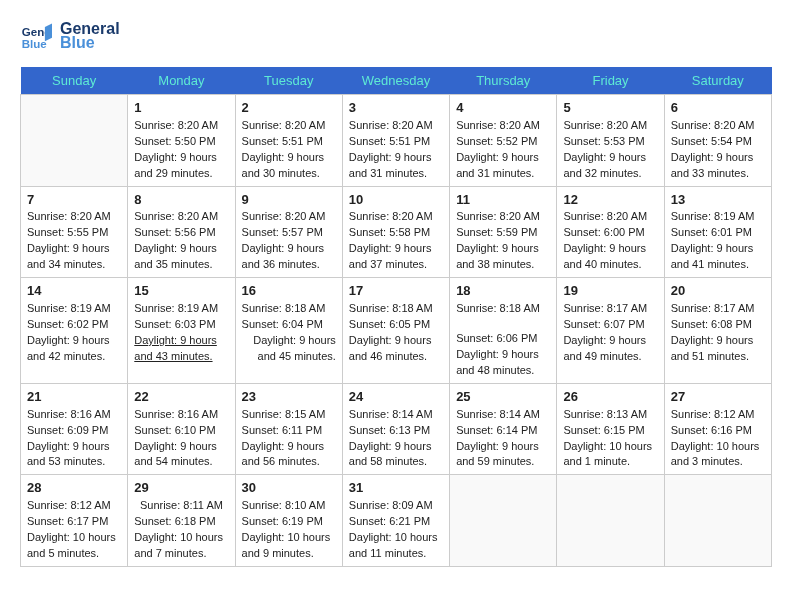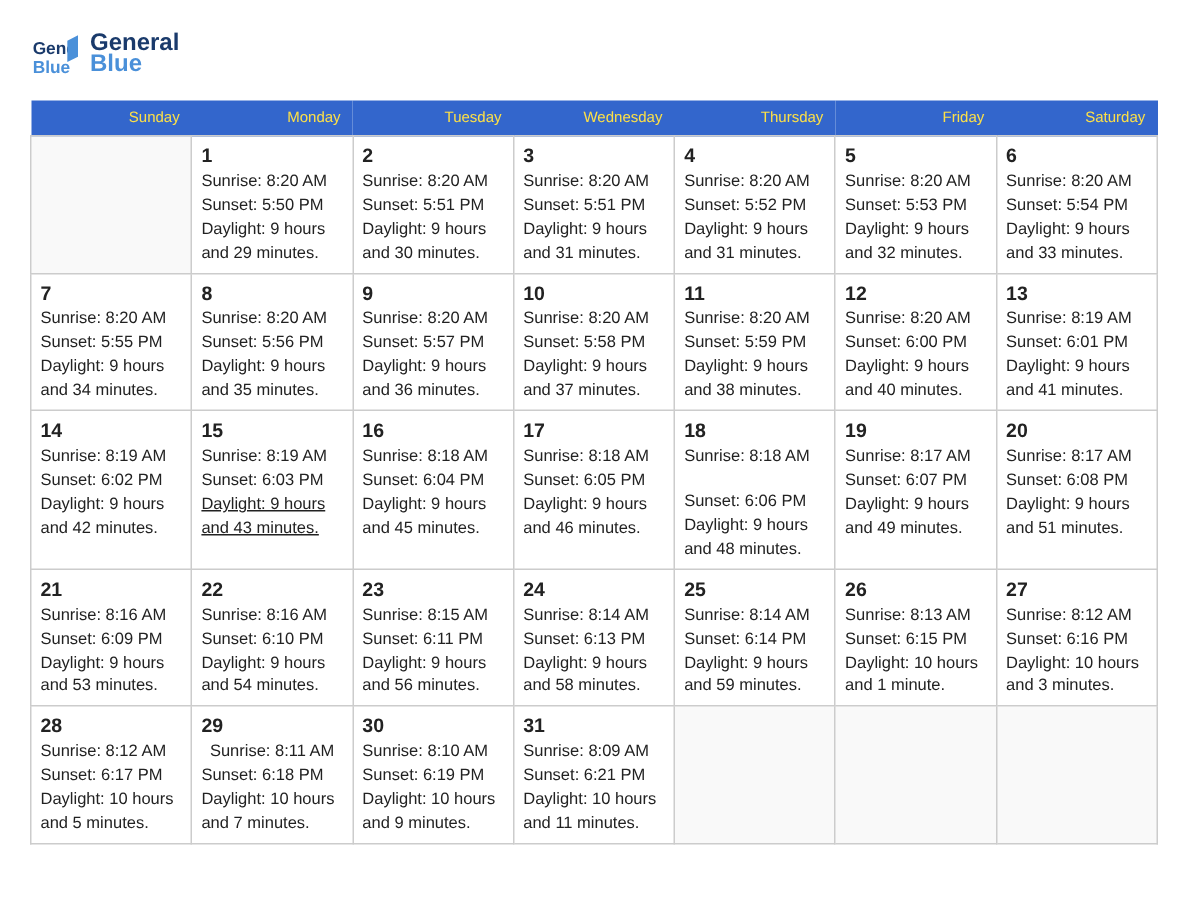--- a/index.html
+++ b/index.html
@@ -37,24 +37,24 @@
       font-size: 16px;
       color: #333;
     }
     table {
       width: 100%;
       border-collapse: collapse;
       table-layout: fixed;
     }
     th {
       background-color: #3366cc;
-      color: #fde047;
-      text-align: right;
+      color: #5eead4;
+      text-align: center;
       padding: 6px 8px;
-      font-size: 10px;
+      font-size: 13px;
       font-weight: normal;
     }
     td {
       border: 1px solid #ccc;
       vertical-align: top;
       padding: 4px 6px;
       font-size: 11px;
       color: #222;
       height: 90px;
     }
@@ -231,21 +231,21 @@
             <span style="display: block;">Sunrise: 8:19 AM</span>
             <span style="display: block;">Sunset: 6:03 PM</span>
             <span style="display: block; text-decoration: underline;">Daylight: 9 hours and 43 minutes.</span>
           </div>
         </td>
         <td>
           <div class="cell-content">
             <span class="day-number">16</span>
             <span style="display: block;">Sunrise: 8:18 AM</span>
             <span style="display: block;">Sunset: 6:04 PM</span>
-            <span style="display: block;">Daylight: 9 hours and 45 minutes.</span>
+            <span style="display: block; text-align: right;">Daylight: 9 hours and 45 minutes.</span>
           </div>
         </td>
         <td>
           <div class="cell-content">
             <span class="day-number">17</span>
             <span style="display: block;">Sunrise: 8:18 AM</span>
             <span style="display: block;">Sunset: 6:05 PM</span>
             <span style="display: block;">Daylight: 9 hours and 46 minutes.</span>
           </div>
         </td>

